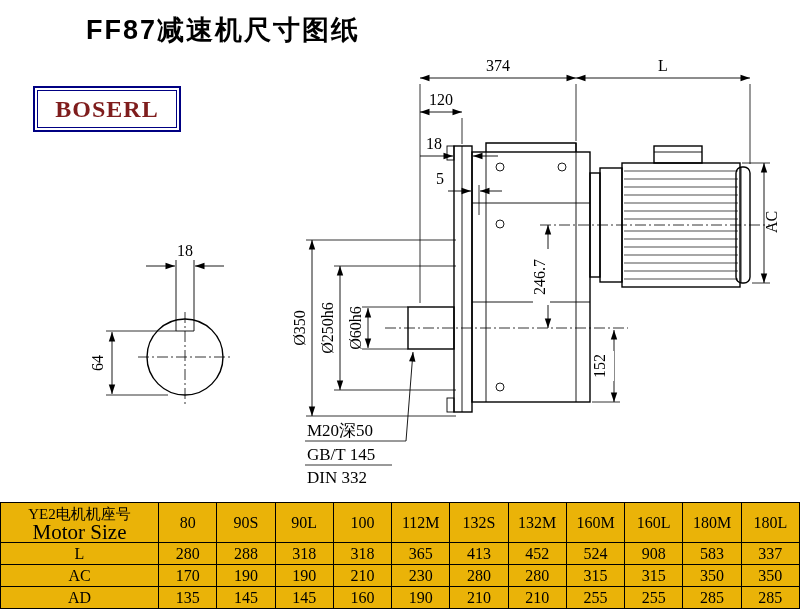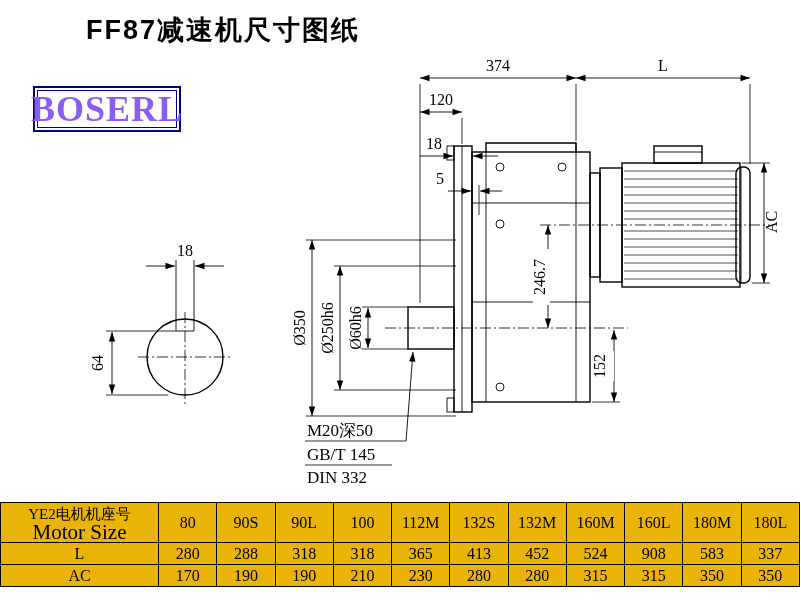--- a/index.html
+++ b/index.html
@@ -20,21 +20,21 @@
   .logo-box {
     position: absolute; left: 33px; top: 86px;
     width: 148px; height: 46px;
     border: 2px solid #000082;
     box-shadow: inset 0 0 0 2px #fff, inset 0 0 0 3px #000082;
     display: flex; align-items: center; justify-content: center;
     background: #fff;
   }
   .logo-text {
     font-family: "Liberation Serif", "DejaVu Serif", serif;
-    font-weight: bold; font-size: 36px; color: #8b5cf6; letter-spacing: 1px;
+    font-weight: bold; font-size: 24px; color: #7f1d1d; letter-spacing: 1px;
     line-height: 1;
   }
   svg.drawing { position: absolute; left: 0; top: 0; }
 
   
   .ol  { fill: none; stroke: #000; stroke-width: 1.4; }
   .tl  { fill: none; stroke: #000; stroke-width: 0.9; }
   .fin { fill: none; stroke: #000; stroke-width: 0.7; }
   .cl  { fill: none; stroke: #000; stroke-width: 0.8; stroke-dasharray: 11 3 2 3; }
   .dim { fill: none; stroke: #000; stroke-width: 0.9; marker-start: url(#arr); marker-end: url(#arr); }
@@ -260,14 +260,28 @@
     <td>190</td>
     <td>210</td>
     <td>230</td>
     <td>280</td>
     <td>280</td>
     <td>315</td>
     <td>315</td>
     <td>350</td>
     <td>350</td>
   </tr>
+  <tr class="data">
+    <th>AD</th>
+    <td>135</td>
+    <td>145</td>
+    <td>145</td>
+    <td>160</td>
+    <td>190</td>
+    <td>210</td>
+    <td>210</td>
+    <td>255</td>
+    <td>255</td>
+    <td>285</td>
+    <td>285</td>
+  </tr>
 </tbody>
   </table>
 
 </body></html>

